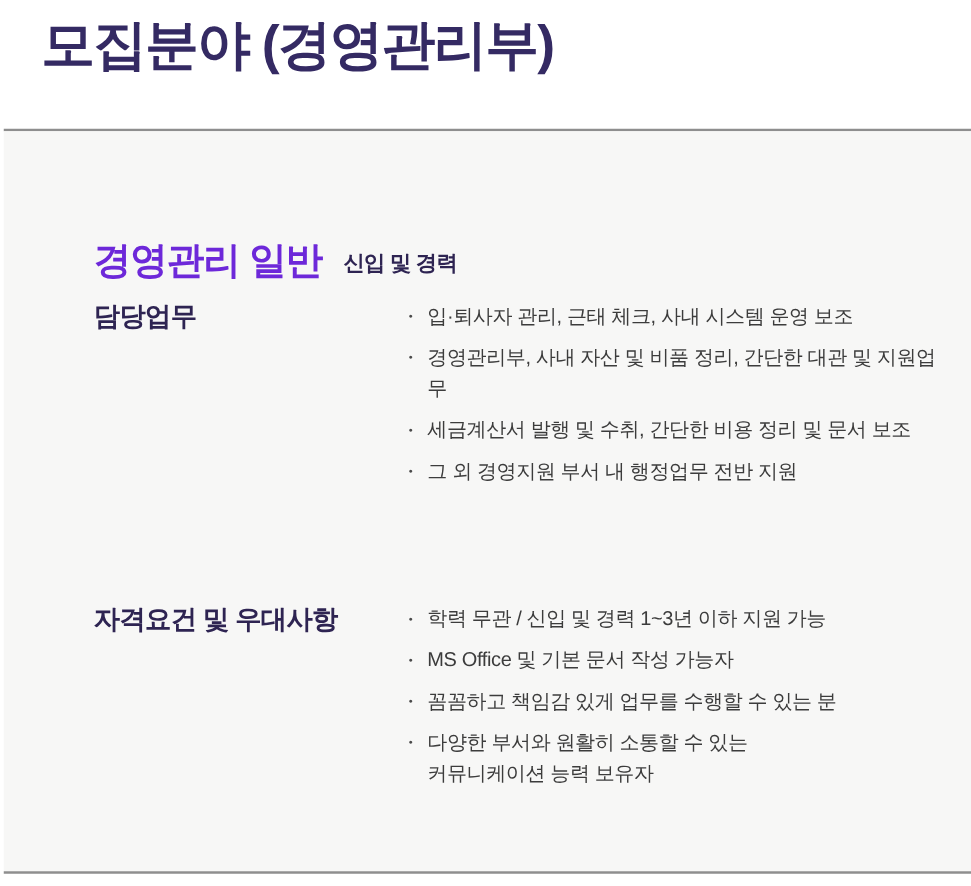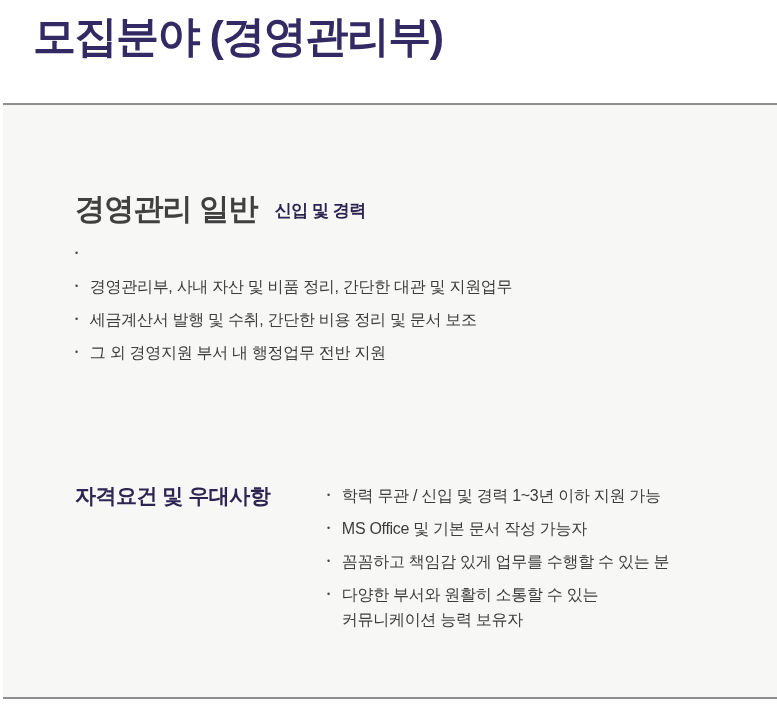--- a/index.html
+++ b/index.html
@@ -28,21 +28,21 @@
   .card {
     position: absolute; left: 3px; right: 0; top: 105px; height: 592px;
     background: #f7f7f6;
   }
   .heading-row {
     position: absolute; left: 72px; top: 47px;
     display: flex; align-items: flex-end; gap: 17px;
   }
   .job-title {
     font-size: 30px; font-weight: 800;
-    color: #404040; letter-spacing: -0.8px; line-height: 1.1; margin-top: 40px;
+    color: #6d28d9; letter-spacing: -0.8px; line-height: 1.1; margin-top: 40px;
   }
   .job-subtitle {
     font-size: 17px; font-weight: 700;
     color: #2e2452; letter-spacing: -0.5px;
     padding-bottom: 3px;
     margin-top: 13px;
   }
   .section {
     position: absolute; left: 72px; right: 16px;
     display: flex; align-items: flex-start;
@@ -75,23 +75,25 @@
   <div class="divider top"></div>
 
   <div class="card">
 
     <div class="heading-row">
       <h2 class="job-title">경영관리 일반</h2>
       <span class="job-subtitle">신입 및 경력</span>
     </div>
 
     <div class="section duties">
+      <div class="section-label">담당업무</div>
       <ul class="bullet-list">
         <li class="bullet-item">
           <span class="bullet-dot">•</span>
+          <span class="bullet-text">입·퇴사자 관리, 근태 체크, 사내 시스템 운영 보조</span>
         </li>
         <li class="bullet-item">
           <span class="bullet-dot">•</span>
           <span class="bullet-text">경영관리부, 사내 자산 및 비품 정리, 간단한 대관 및 지원업무</span>
         </li>
         <li class="bullet-item">
           <span class="bullet-dot">•</span>
           <span class="bullet-text">세금계산서 발행 및 수취, 간단한 비용 정리 및 문서 보조</span>
         </li>
         <li class="bullet-item">

